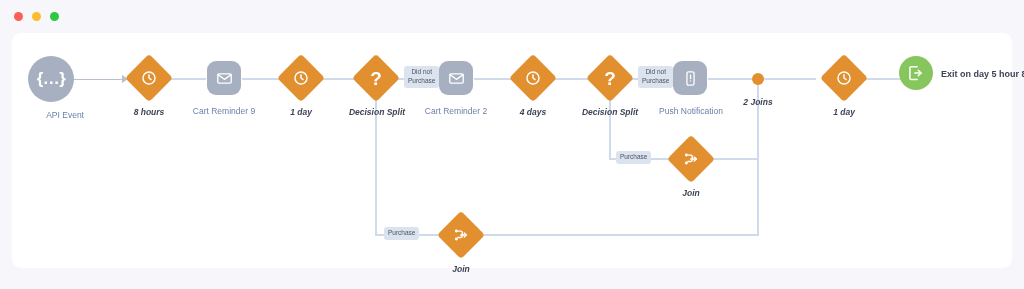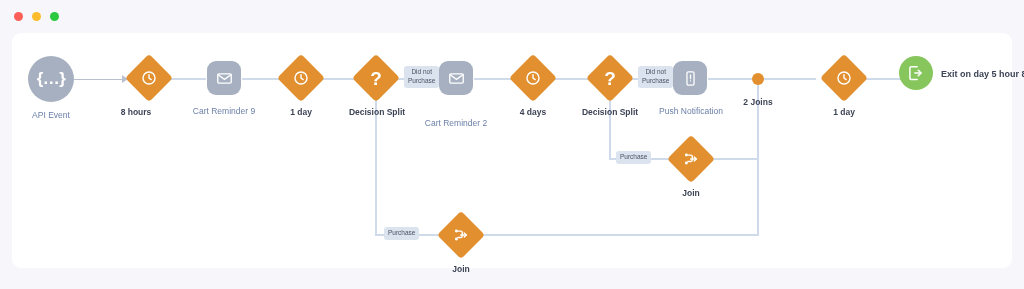--- a/index.html
+++ b/index.html
@@ -48,21 +48,21 @@
   .diamond-ic{position:absolute;left:50%;top:50%;transform:translate(-50%,-50%);
     display:flex;align-items:center;justify-content:center;color:#fff;}
 
   .msgbox{width:34px;height:34px;border-radius:9px;background:#a7b0c0;
     display:flex;align-items:center;justify-content:center;}
 
   .joindot{width:12px;height:12px;border-radius:50%;background:#e2902f;}
 
   
   .lbl{position:absolute;white-space:nowrap;font-size:8.5px;line-height:1.25;}
-  .lbl-dark{color:#3d4455;font-weight:bold;}
+  .lbl-dark{color:#3d4455;font-weight:bold;font-style:italic;}
   .lbl-blue{color:#6b7fa8;font-weight:normal;}
   .lbl-exit{color:#3d4455;font-weight:bold;font-size:9px;}
 
   .pill{position:absolute;background:#dbe3ee;border-radius:3px;
     color:#4a5264;font-size:6.5px;line-height:1.35;text-align:center;
     padding:2px 4px;white-space:nowrap;}
   .pill.two{text-align:center;}
 </style>
 </head>
 <body>
@@ -103,34 +103,34 @@
     <div class="edge h" style="left:597px;top:125px;width:64px;"></div>
     <div class="edge h" style="left:697px;top:125px;width:49px;"></div>
 
     <div class="edge v" style="left:745px;top:50px;height:153px;"></div>
 
     <div class="node" style="left:16px;top:23px;">
       <div class="circle-node circle-gray">
         <span style="color:#fff;font-size:17px;font-weight:bold;letter-spacing:-0.5px;">{…}</span>
       </div>
     </div>
-    <div class="lbl lbl-blue" style="left:6px;top:77px;width:66px;text-align:center;">API Event</div>
+    <div class="lbl lbl-blue" style="left:6px;top:77px;width:66px;text-align:right;">API Event</div>
 
     <div class="node" style="left:113px;top:21px;">
       <div class="diamond-wrap">
         <div class="diamond"></div>
         <div class="diamond-ic">
           <svg width="17" height="17" viewBox="0 0 24 24" fill="none" stroke="#fff" stroke-width="2">
             <circle cx="12" cy="12" r="8.5"></circle>
               <path d="M12 7.5V12l3 2.2" stroke-linecap="round"></path>
           </svg>
         </div>
       </div>
     </div>
-    <div class="lbl lbl-dark" style="left:94px;top:74px;width:60px;text-align:center;">8 hours</div>
+    <div class="lbl lbl-dark" style="left:107px;top:74px;width:60px;text-align:center;">8 hours</div>
 
     <div class="node" style="left:195px;top:28px;">
       <div class="msgbox">
         <svg width="17" height="17" viewBox="0 0 24 24" fill="none" stroke="#fff" stroke-width="1.9">
           <rect x="2.5" y="5.5" width="19" height="13" rx="1.6"></rect>
             <path d="M3 6.6l9 6.6 9-6.6" stroke-linecap="round"></path>
         </svg>
       </div>
     </div>
     <div class="lbl lbl-blue" style="left:172px;top:73px;width:80px;text-align:center;">Cart Reminder 9</div>
@@ -162,21 +162,21 @@
     </div>
 
     <div class="node" style="left:427px;top:28px;">
       <div class="msgbox">
         <svg width="17" height="17" viewBox="0 0 24 24" fill="none" stroke="#fff" stroke-width="1.9">
           <rect x="2.5" y="5.5" width="19" height="13" rx="1.6"></rect>
             <path d="M3 6.6l9 6.6 9-6.6" stroke-linecap="round"></path>
         </svg>
       </div>
     </div>
-    <div class="lbl lbl-blue" style="left:404px;top:85px;width:80px;text-align:center;">Cart Reminder 2</div>
+    <div class="lbl lbl-blue" style="left:404px;top:73px;width:80px;text-align:center;">Cart Reminder 2</div>
 
     <div class="node" style="left:497px;top:21px;">
       <div class="diamond-wrap">
         <div class="diamond"></div>
         <div class="diamond-ic">
           <svg width="17" height="17" viewBox="0 0 24 24" fill="none" stroke="#fff" stroke-width="2">
             <circle cx="12" cy="12" r="8.5"></circle>
               <path d="M12 7.5V12l3 2.2" stroke-linecap="round"></path>
           </svg>
         </div>

